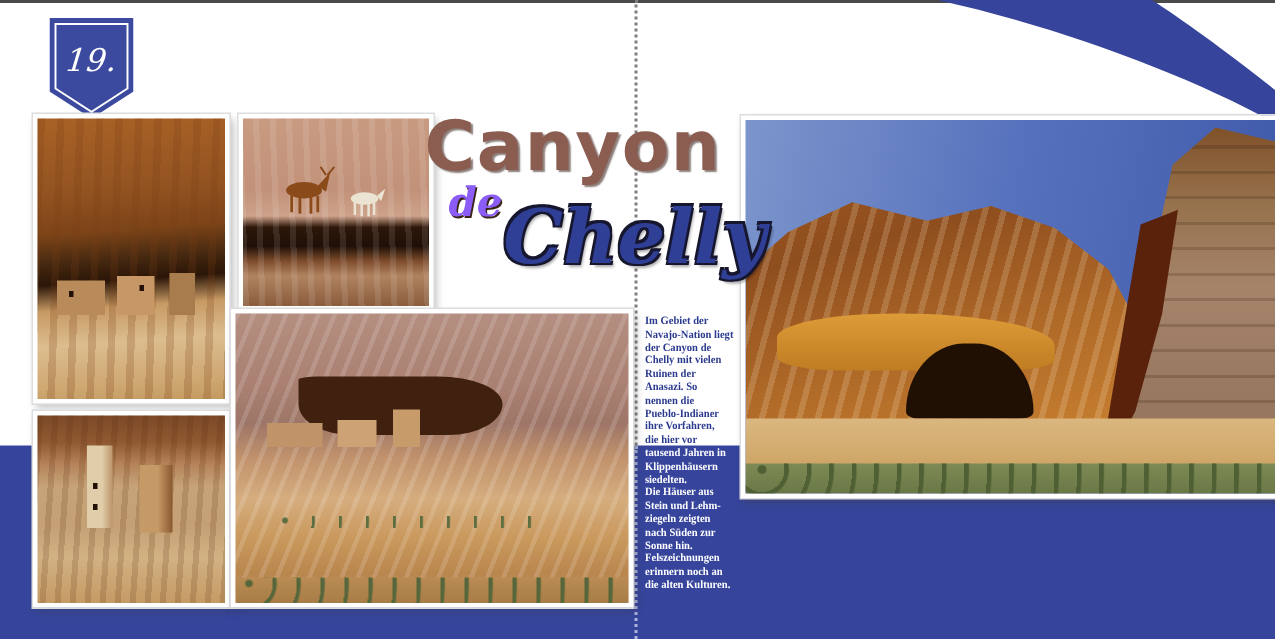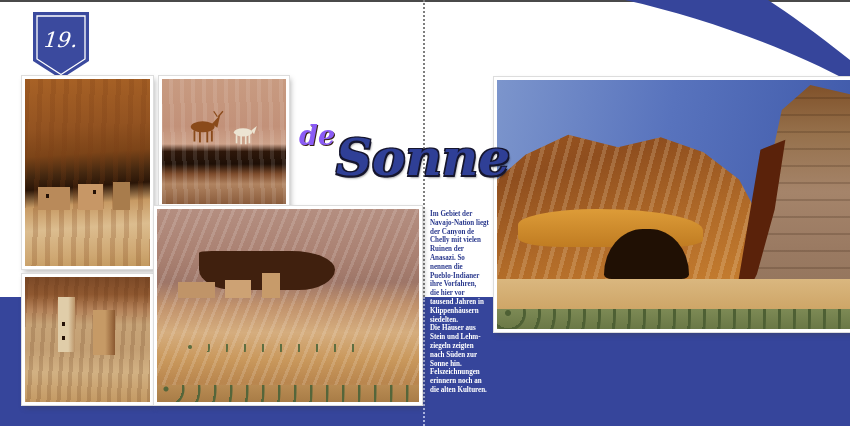--- a/index.html
+++ b/index.html
@@ -200,22 +200,23 @@
       <div class="massif"></div>
       <div class="rcliff"></div>
       <div class="crevice"></div>
       <div class="ledge"></div>
       <div class="cave"></div>
       <div class="ground5"></div>
       <div class="green5"></div>
     </div>
   </div>
 
+  <div class="title-canyon">Canyon</div>
   <div class="title-de">de</div>
-  <div class="title-chelly">Sonne</div>
+  <div class="title-chelly">Chelly</div>
 
   <div class="body-col">
     <div class="body-text body-part1">Im Gebiet der
 Navajo-Nation liegt
 der Canyon de
 Chelly mit vielen
 Ruinen der
 Anasazi. So
 nennen die
 Pueblo-Indianer

